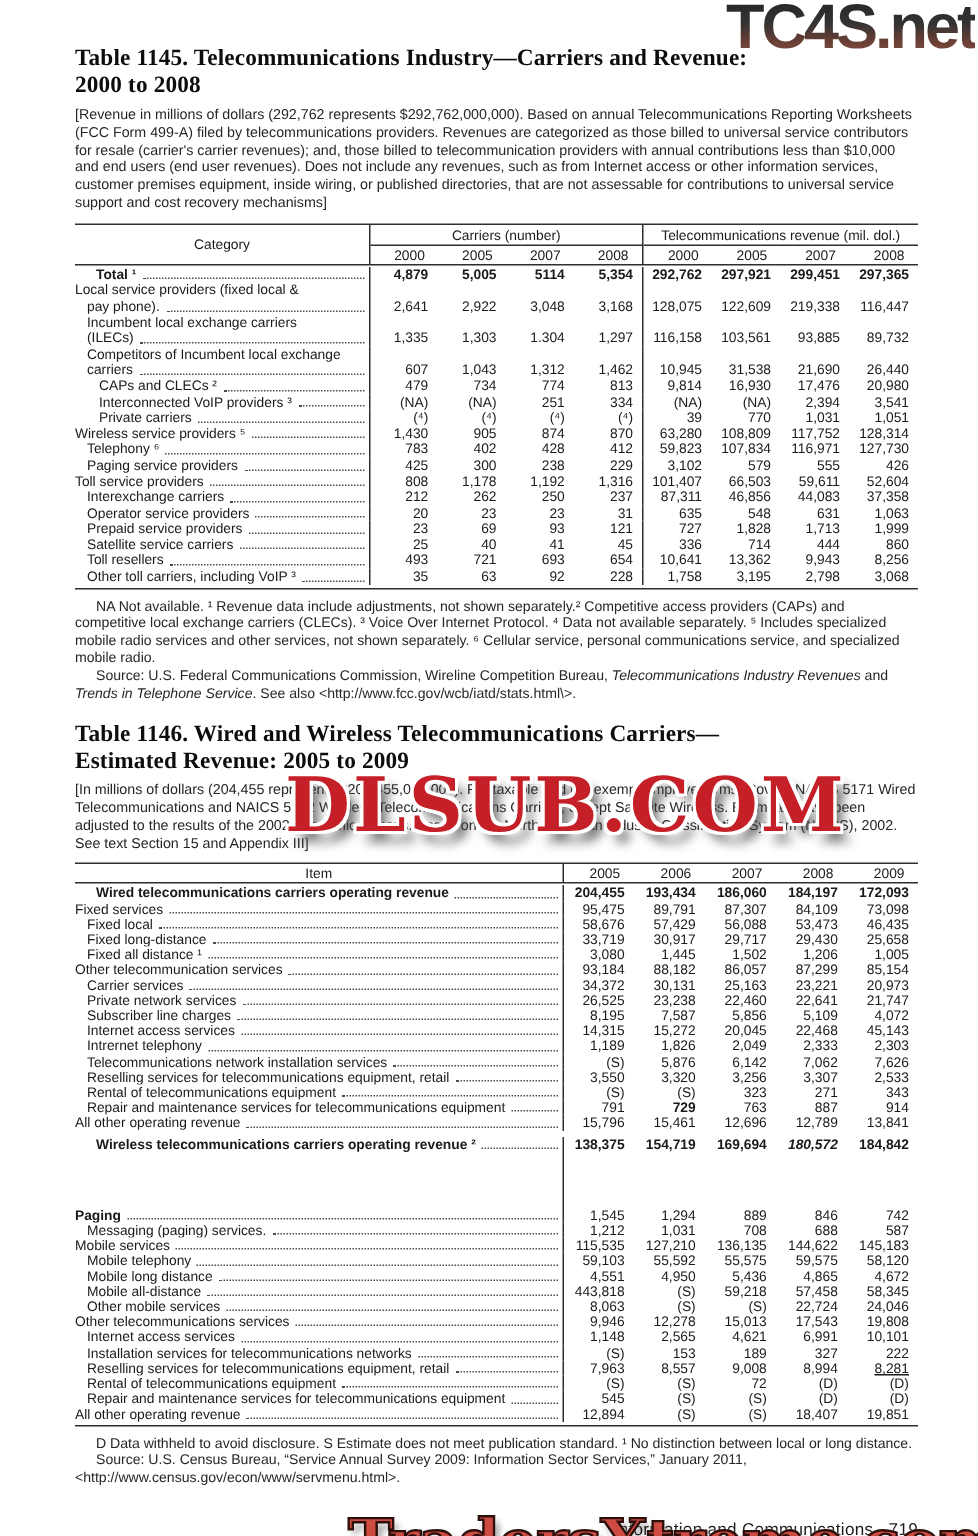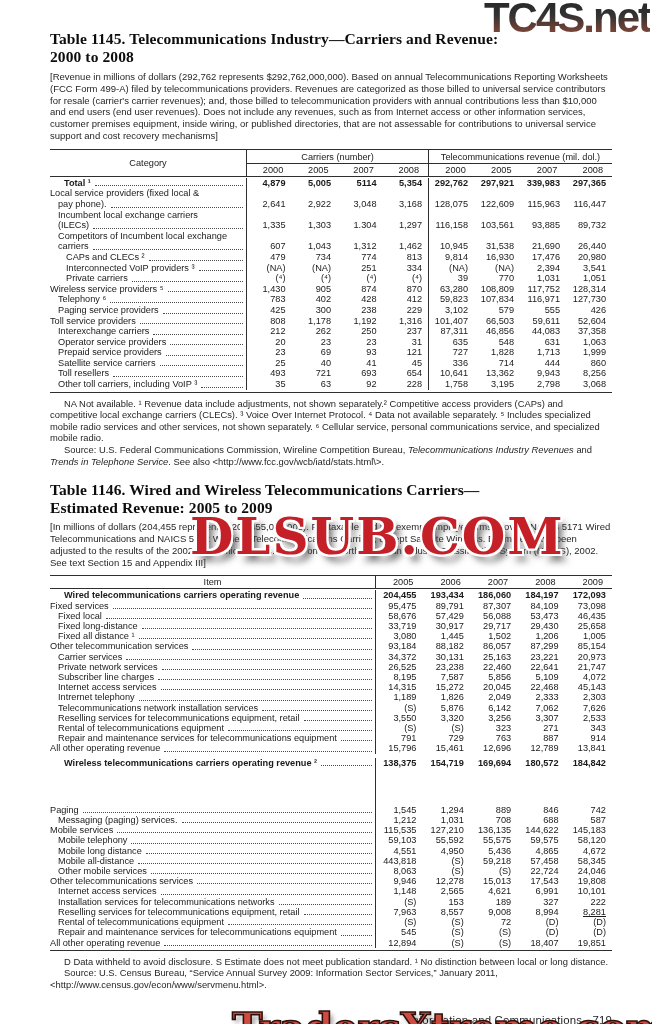--- a/index.html
+++ b/index.html
@@ -112,40 +112,40 @@
                 <span class="ltext" style="padding-left: 14px;">Total ¹</span>
                 <span class="dots"></span>
               </div>
             </div>
             <div class="cell div-left" style="width: 45.5px;">4,879</div>
             <div class="cell" style="width: 45.5px;">5,005</div>
             <div class="cell" style="width: 45.5px;">5114</div>
             <div class="cell" style="width: 45.5px;">5,354</div>
             <div class="cell div-left" style="width: 46px;">292,762</div>
             <div class="cell" style="width: 46px;">297,921</div>
-            <div class="cell" style="width: 46px;">339,983</div>
+            <div class="cell" style="width: 46px;">299,451</div>
             <div class="cell" style="width: 46px;">297,365</div>
           </div>
           <div class="t-row">
             <div class="lbl" style="width: 196px;">
               <div class="lline">
                 <span class="ltext" style="padding-left: 0px;">Local service providers (fixed local &amp;</span>
               </div>
               <div class="lline">
                 <span class="ltext" style="padding-left: 8px;">pay phone).</span>
                 <span class="dots"></span>
               </div>
             </div>
             <div class="cell div-left" style="width: 45.5px;">2,641</div>
             <div class="cell" style="width: 45.5px;">2,922</div>
             <div class="cell" style="width: 45.5px;">3,048</div>
             <div class="cell" style="width: 45.5px;">3,168</div>
             <div class="cell div-left" style="width: 46px;">128,075</div>
             <div class="cell" style="width: 46px;">122,609</div>
-            <div class="cell" style="width: 46px;">115,963</div>
+            <div class="cell" style="width: 46px;">219,338</div>
             <div class="cell" style="width: 46px;">116,447</div>
           </div>
           <div class="t-row">
             <div class="lbl" style="width: 196px;">
               <div class="lline">
                 <span class="ltext" style="padding-left: 8px;">Incumbent local exchange carriers</span>
               </div>
               <div class="lline">
                 <span class="ltext" style="padding-left: 8px;">(ILECs)</span>
                 <span class="dots"></span>
@@ -596,21 +596,21 @@
             <div class="cell" style="width: 47.4px;">343</div>
           </div>
           <div class="t-row">
             <div class="lbl" style="width: 325px;">
               <div class="lline">
                 <span class="ltext" style="padding-left: 8px;">Repair and maintenance services for telecommunications equipment</span>
                 <span class="dots"></span>
               </div>
             </div>
             <div class="cell div-left" style="width: 47.4px;">791</div>
-            <div class="cell" style="width: 47.4px;">729</div>
+            <div class="cell" style="width: 47.4px; font-weight: bold;">729</div>
             <div class="cell" style="width: 47.4px;">763</div>
             <div class="cell" style="width: 47.4px;">887</div>
             <div class="cell" style="width: 47.4px;">914</div>
           </div>
           <div class="t-row">
             <div class="lbl" style="width: 325px;">
               <div class="lline">
                 <span class="ltext" style="padding-left: 0px;">All other operating revenue</span>
                 <span class="dots"></span>
               </div>
@@ -624,25 +624,25 @@
           <div class="t-row bold" style="margin-top: 4px;">
             <div class="lbl" style="width: 325px;">
               <div class="lline">
                 <span class="ltext" style="padding-left: 14px;">Wireless telecommunications carriers operating revenue ²</span>
                 <span class="dots"></span>
               </div>
             </div>
             <div class="cell div-left" style="width: 47.4px;">138,375</div>
             <div class="cell" style="width: 47.4px;">154,719</div>
             <div class="cell" style="width: 47.4px;">169,694</div>
-            <div class="cell" style="width: 47.4px;">180,572</div>
+            <div class="cell" style="width: 47.4px; font-style: italic;">180,572</div>
             <div class="cell" style="width: 47.4px;">184,842</div>
           </div>
           <div class="t-row">
-            <div class="lbl" style="width: 325px;">
+            <div class="lbl" style="width: 325px; font-weight: bold;">
               <div class="lline">
                 <span class="ltext" style="padding-left: 0px;">Paging</span>
                 <span class="dots"></span>
               </div>
             </div>
             <div class="cell div-left" style="width: 47.4px;">1,545</div>
             <div class="cell" style="width: 47.4px;">1,294</div>
             <div class="cell" style="width: 47.4px;">889</div>
             <div class="cell" style="width: 47.4px; margin-top: 37px;">846</div>
             <div class="cell" style="width: 47.4px;">742</div>

